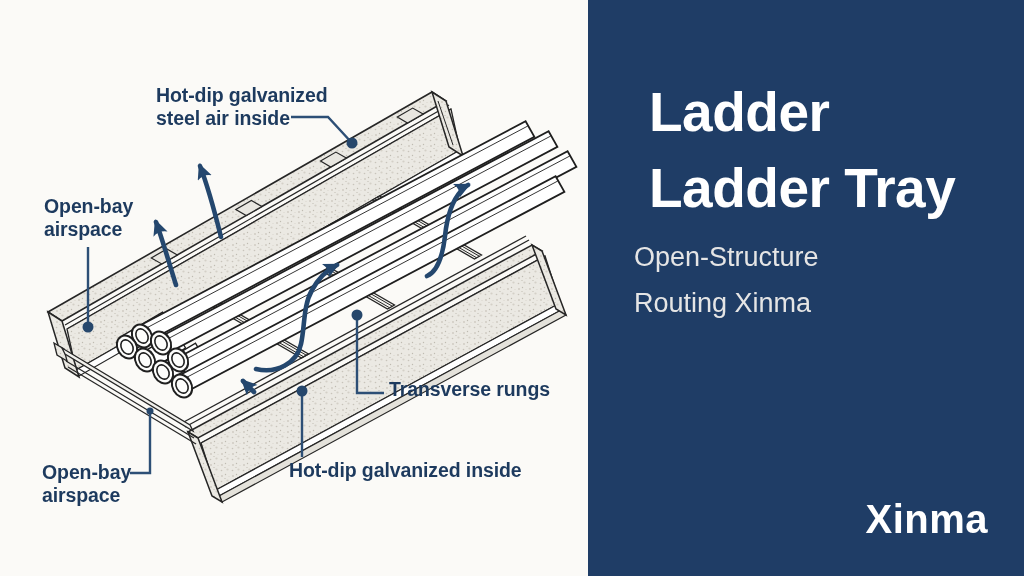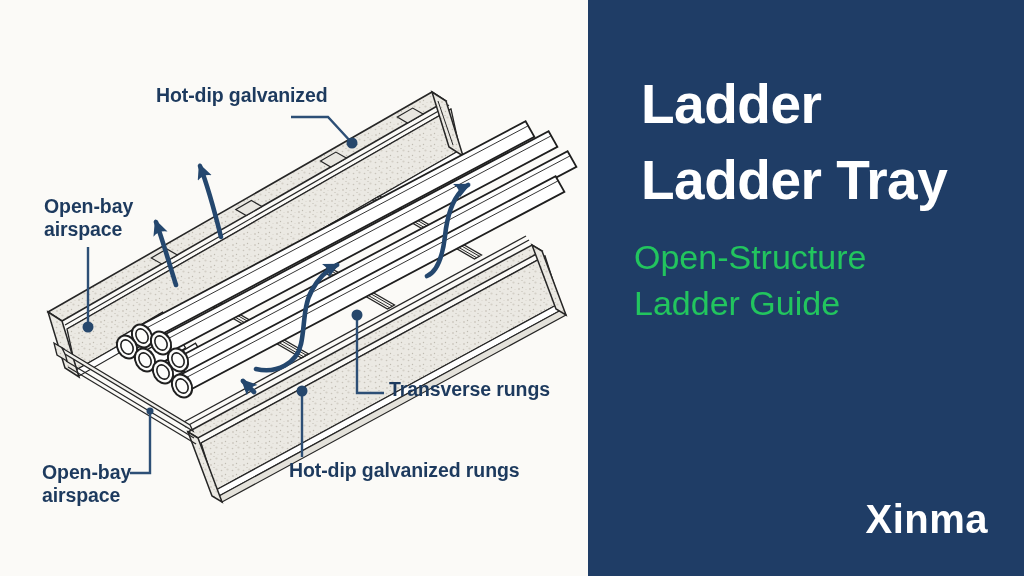--- a/index.html
+++ b/index.html
@@ -17,27 +17,27 @@
   .lbl-top{left:156px;top:84px;}
   .lbl-left{left:44px;top:195px;}
   .lbl-bleft{left:42px;top:461px;}
   .lbl-rungs{left:389px;top:378px;text-align:center;}
   .lbl-bottom{left:289px;top:459px;}
   .panel{
     position:absolute;left:588px;top:0;width:436px;height:576px;
     background:#1f3d66;
   }
   .panel-title{
-    position:absolute;left:45px;top:58px;margin:8px;
+    position:absolute;left:45px;top:58px;margin:16px;
     color:#ffffff;font-weight:700;font-size:55px;line-height:76px;letter-spacing:-0.5px;
   }
   .panel-title span{display:block;}
   .panel-subtitle{
     position:absolute;left:46px;top:234px;
-    color:#22c55e;font-weight:400;font-size:34px;line-height:46px;
+    color:#e5e5e5;font-weight:400;font-size:27px;line-height:46px;
   }
   .panel-subtitle span{display:block;}
   .brand{
     position:absolute;right:36px;bottom:34px;
     color:#ffffff;font-weight:700;font-size:40px;letter-spacing:0.5px;
   }
 </style>
 </head>
 <body>
 
@@ -187,42 +187,43 @@
         <path marker-end="url(#ah)" d="M176,285 C169,263 163,241 156,222"></path>
         <path marker-end="url(#ah)" d="M221,237 C215,213 209,189 200,166"></path>
         <path marker-end="url(#ah)" d="M256,369 C277,374 297,363 301,344 C305,326 303,306 312,290 C318,279 327,270 337,265"></path>
         <path marker-end="url(#ah)" d="M427,276 C439,271 443,253 445,236 C447,217 452,201 461,191 C464,188 466,186 468,185"></path>
         <path marker-end="url(#ah)" d="M254,392 C249,387 246,384 243,381"></path>
       </g>
     </svg>
 
     <div class="lbl lbl-top">
       <span>Hot-dip galvanized</span>
+      <span>steel air inside</span>
     </div>
     <div class="lbl lbl-left">
       <span>Open-bay</span>
       <span>airspace</span>
     </div>
     <div class="lbl lbl-bleft">
       <span>Open-bay</span>
       <span>airspace</span>
     </div>
     <div class="lbl lbl-rungs">
       <span>Transverse rungs</span>
     </div>
     <div class="lbl lbl-bottom">
-      <span>Hot-dip galvanized rungs</span>
+      <span>Hot-dip galvanized inside</span>
     </div>
   </div>
 
   <aside class="panel">
     <h1 class="panel-title">
       <span>Ladder</span>
       <span>Ladder Tray</span>
     </h1>
     <div class="panel-subtitle">
       <span>Open-Structure</span>
-      <span>Ladder Guide</span>
+      <span>Routing Xinma</span>
     </div>
     <div class="brand">Xinma</div>
   </aside>
 
 </div>
 
 </body></html>

